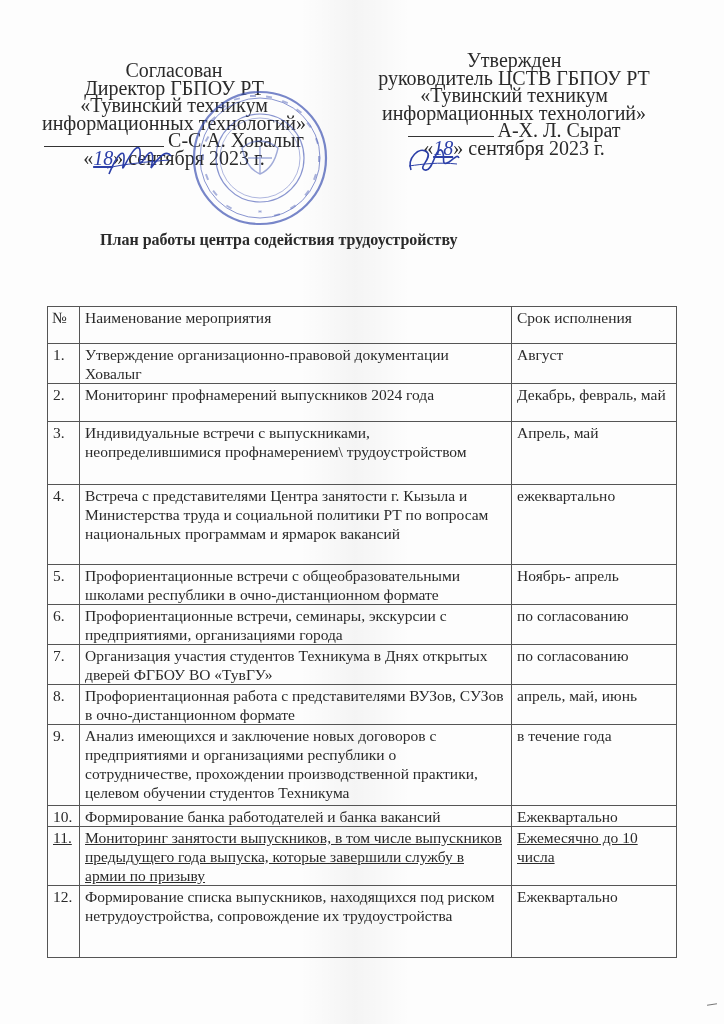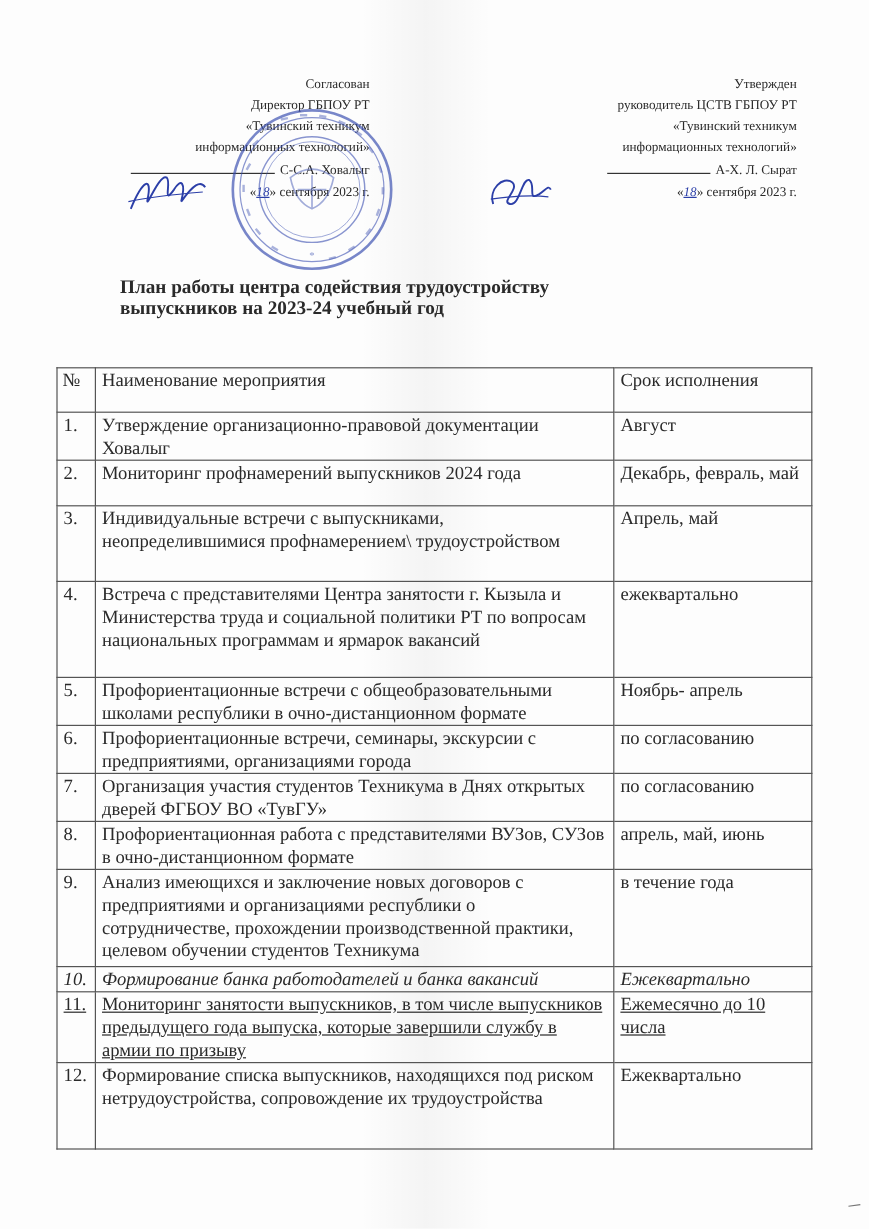--- a/index.html
+++ b/index.html
@@ -10,24 +10,24 @@
     overflow: hidden;
     font-family: "Liberation Serif", "DejaVu Serif", serif;
     color: #2a2a2a;
   }
   .scan-band {
     position: absolute; left: 300px; top: 0; width: 110px; height: 1024px;
     background: linear-gradient(90deg, rgba(0,0,0,0) 0%, rgba(0,0,0,0.035) 50%, rgba(0,0,0,0) 100%);
     pointer-events: none;
   }
   .approval {
-    position: absolute; text-align: right; font-size: 11px; line-height: 17.5px;
+    position: absolute; text-align: center; font-size: 20px; line-height: 17.5px;
   }
   .approval.left { left: 40px; top: 62px; width: 268px; }
-  .approval.right { left: 364px; top: 62px; width: 300px; }
+  .approval.right { left: 364px; top: 52px; width: 300px; }
   .approval div { white-space: nowrap; }
   .sign-line { display: inline-block; border-bottom: 1px solid #333; width: 70px; height: 12px; vertical-align: baseline; margin-right: 4px; position: relative; }
   .sig { position: absolute; }
   .stamp { position: absolute; left: 190px; top: 88px; width: 140px; height: 140px; opacity: 0.85; }
   .title {
     position: absolute; left: 100px; top: 231px; width: 520px;
     font-weight: bold; font-size: 16px; line-height: 18px;
   }
   table.plan {
     position: absolute; left: 47px; top: 306px;
@@ -108,21 +108,20 @@
   <div>«<span style="text-decoration:underline;font-style:italic;color:#2c3fa8">18</span>» <span>сентября 2023 г.</span></div>
 </div>
 
 <svg class="sig" style="left:405px;top:140px;width:56px;height:38px" viewBox="0 0 56 38">
   <path d="M6 30 C2 18, 14 6, 22 12 C28 18, 12 28, 20 30 C28 32, 30 8, 36 10 C42 14, 34 28, 44 22 C50 18, 52 14, 54 18" fill="none" stroke="#2c3fa8" stroke-width="1.6"></path>
   <path d="M4 26 C18 24, 34 22, 52 24" fill="none" stroke="#2c3fa8" stroke-width="1"></path>
 </svg>
 
 <div class="title">
   <div>План работы центра содействия трудоустройству</div>
-  <div>выпускников на 2023-24 учебный год</div>
 </div>
 
 <table class="plan">
   <thead>
     <tr style="height:37px">
       <th class="th-num">№</th>
       <th>Наименование мероприятия</th>
       <th class="term" style="width:154px">Срок исполнения</th>
     </tr>
   </thead>
@@ -165,21 +164,21 @@
       <tr style="height: 39px;">
         <td class="num">8.</td>
         <td class="name">Профориентационная работа с представителями ВУЗов, СУЗов в очно-дистанционном формате</td>
         <td class="term">апрель, май, июнь</td>
       </tr>
       <tr style="height: 81px;">
         <td class="num">9.</td>
         <td class="name">Анализ имеющихся и заключение новых договоров с предприятиями и организациями республики о сотрудничестве, прохождении производственной практики, целевом обучении студентов Техникума</td>
         <td class="term">в течение года</td>
       </tr>
-      <tr style="height: 19px; font-style: italic;">
+      <tr style="height: 19px;">
         <td class="num">10.</td>
         <td class="name">Формирование банка работодателей и банка вакансий</td>
         <td class="term">Ежеквартально</td>
       </tr>
       <tr style="height: 41px; text-decoration: underline;">
         <td class="num">11.</td>
         <td class="name">Мониторинг занятости выпускников, в том числе выпускников предыдущего года выпуска, которые завершили службу в армии по призыву</td>
         <td class="term">Ежемесячно до 10 числа</td>
       </tr>
       <tr style="height: 72px; margin-left: 32px;">

